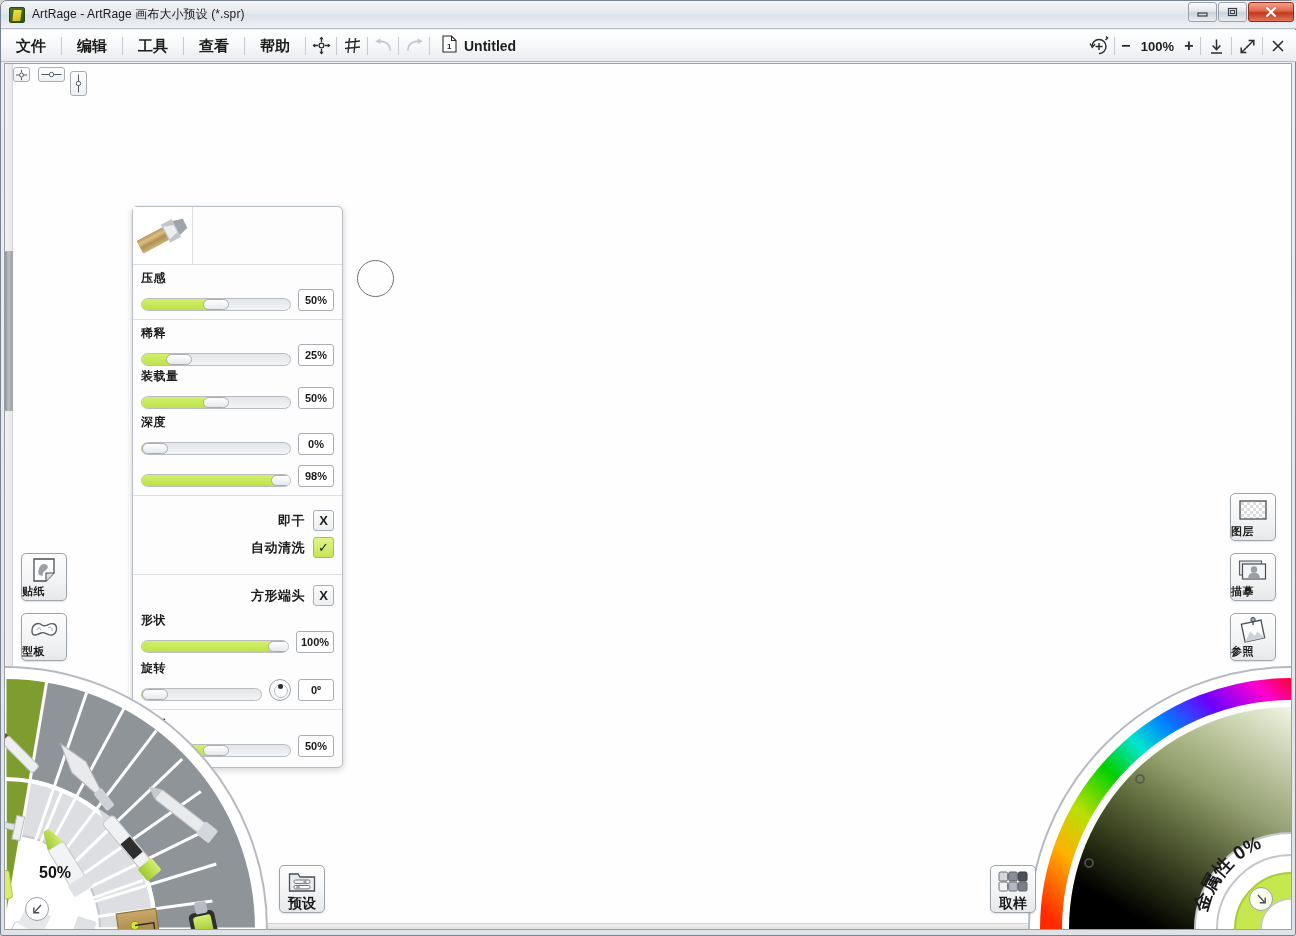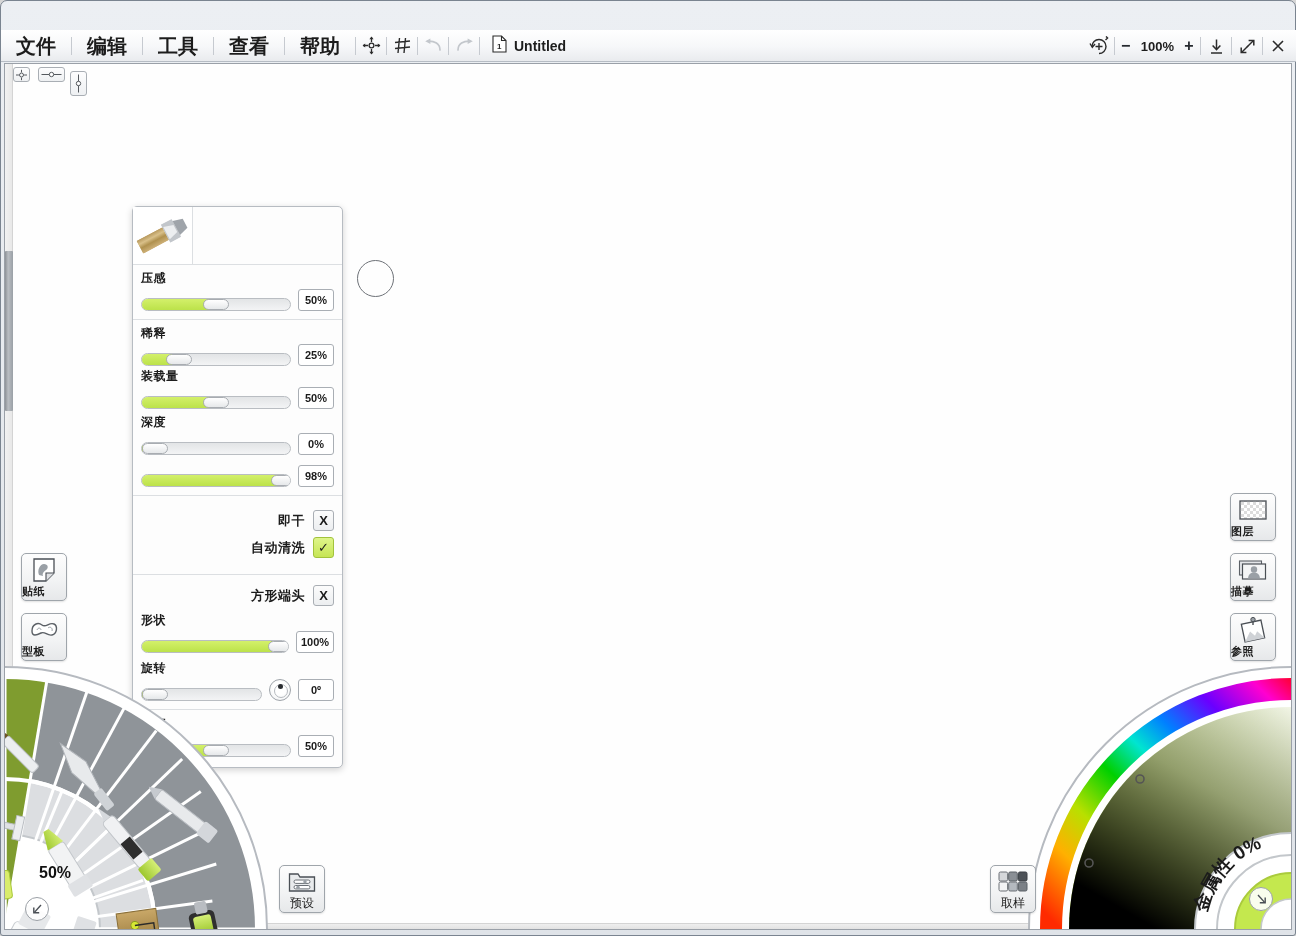--- a/index.html
+++ b/index.html
@@ -59,21 +59,21 @@
   .wbtn svg { display: block; }
 
   
   #menubar {
     position: absolute; left: 0; top: 29px; width: 1296px; height: 32px;
     background: linear-gradient(180deg,#ffffff 0%,#f6f7f9 55%,#e9ebee 100%);
     border-bottom: 1px solid #b6bcc4;
     display: flex; align-items: center;
   }
   .menu-item {
-    font-size: 20px; font-weight: bold; color: #1c1c1c;
+    font-size: 15px; font-weight: bold; color: #1c1c1c;
     padding: 16px 15px; line-height: 30px; cursor: default;
   }
   .msep { width: 1px; height: 18px; background: #c6cad0; }
   .ticon {
     width: 30px; height: 30px; display: flex; align-items: center; justify-content: center;
     color: #2b2b2b;
   }
   .ticon.dim { color: #c3c7cc; }
   #doc-label {
     display: flex; align-items: center; gap: 7px;
@@ -250,30 +250,52 @@
   }
   .wheel-btn {
     position: absolute; width: 46px; height: 48px;
     border: 1px solid #9fa5ab; border-radius: 5px;
     background: linear-gradient(180deg,#fdfdfd 0%,#f2f3f4 58%,#e6e8ea 100%);
     box-shadow: 0 1px 2px rgba(0,0,0,.12);
     display: flex; flex-direction: column; align-items: center; justify-content: flex-end;
     padding-bottom: 2px;
   }
   .wheel-btn .glyph { flex: 1; display: flex; align-items: center; justify-content: center; }
-  .wheel-btn .lbl { font-size: 12px; font-weight: normal; color: #1c1c1c; line-height: 13px; }
+  .wheel-btn .lbl { font-size: 14px; font-weight: bold; color: #1c1c1c; line-height: 13px; }
   .size-pct {
     position: absolute; font-size: 16px; font-weight: bold; color: #121212;
   }
 </style>
 </head>
 <body>
 
 <div id="app">
 
+  <div id="titlebar">
+    <div id="win-icon"></div>
+    <div id="win-title">ArtRage - ArtRage 画布大小预设 (*.spr)</div>
+    <div class="wbtns">
+      <div class="wbtn">
+        <svg width="13" height="11" viewBox="0 0 13 11">
+            <rect x="2" y="6" width="9" height="3" fill="none" stroke="#3a4047" stroke-width="1.2"></rect>
+          </svg>
+      </div>
+      <div class="wbtn">
+        <svg width="13" height="11" viewBox="0 0 13 11">
+            <rect x="2.5" y="1.5" width="8" height="7" fill="none" stroke="#3a4047" stroke-width="1.2"></rect>
+            <rect x="4.5" y="3.5" width="4" height="3" fill="none" stroke="#3a4047" stroke-width="1"></rect>
+          </svg>
+      </div>
+      <div class="wbtn close">
+        <svg width="14" height="12" viewBox="0 0 14 12">
+            <path d="M3 2 L11 10 M11 2 L3 10" stroke="#fff" stroke-width="2" stroke-linecap="round"></path>
+          </svg>
+      </div>
+    </div>
+  </div>
 
   <div id="menubar">
     <div class="menu-item">文件</div>
     <div class="msep"></div>
     <div class="menu-item">编辑</div>
     <div class="msep"></div>
     <div class="menu-item">工具</div>
     <div class="msep"></div>
     <div class="menu-item">查看</div>
     <div class="msep"></div>

